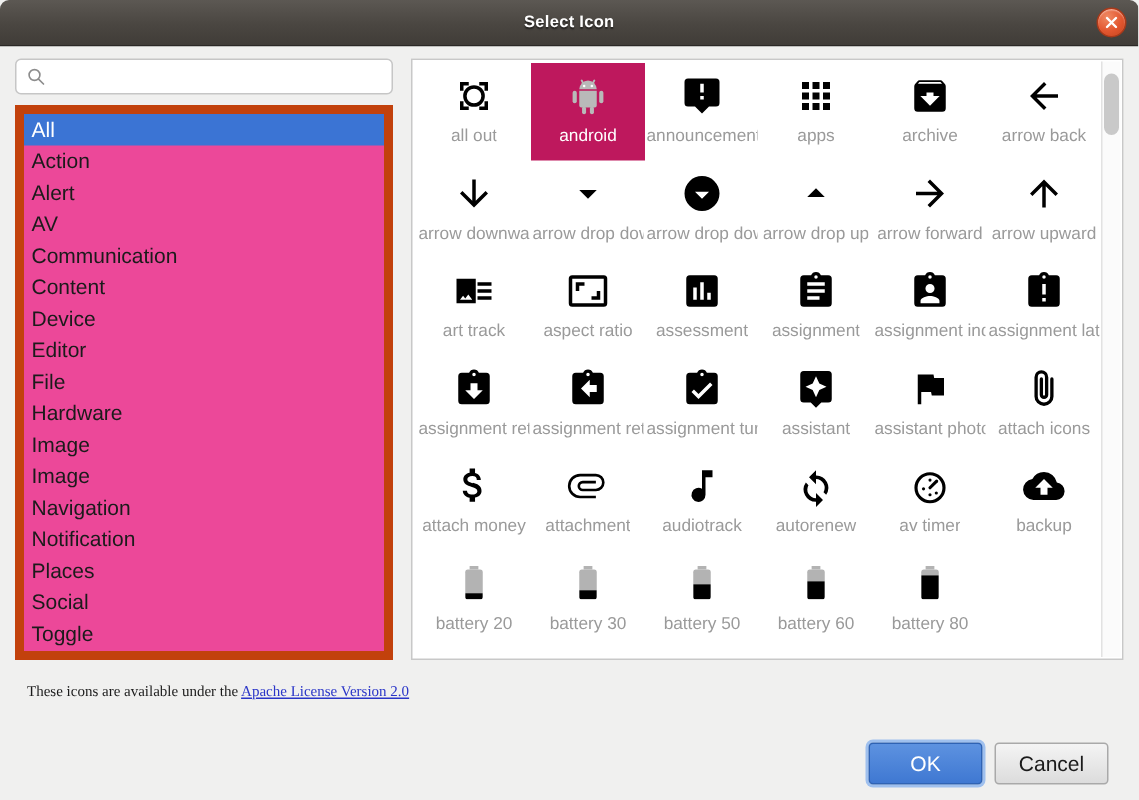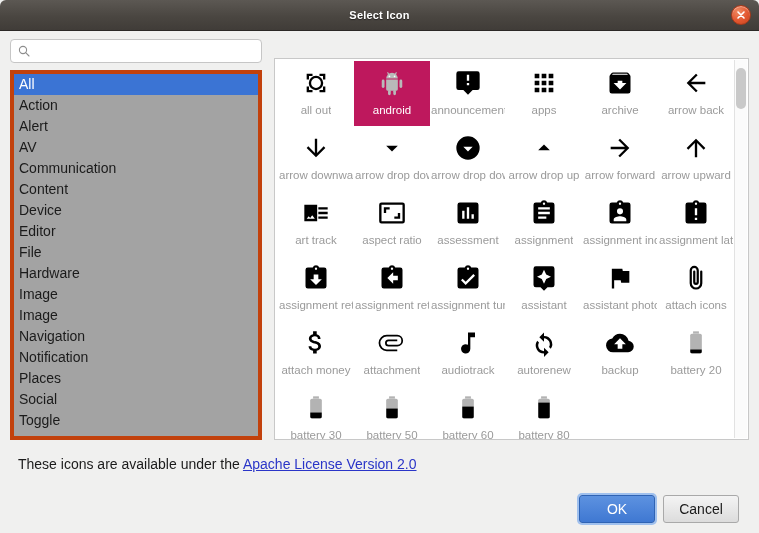--- a/index.html
+++ b/index.html
@@ -98,22 +98,22 @@
     font-family: "Liberation Sans", sans-serif;
     font-size: 12px;
     color: #222;
     padding: 0;
     height: 20px;
   }
 
   #category-list {
     margin-top: 7px;
     flex: 1 1 auto;
-    background: #a3a3a3;
-    border: 4px solid #c2410c;
+    background: #ec4899;
+    border: 6px solid #c2410c;
     overflow: hidden;
     box-sizing: border-box;
   }
   .cat-item {
     height: 21px;
     line-height: 21px;
     padding-left: 5px;
     font-size: 14px;
     color: #1b1b1b;
     white-space: nowrap;
@@ -126,21 +126,20 @@
   }
 
   
   #grid-panel {
     flex: 1 1 auto;
     position: relative;
     background: #ffffff;
     border: 1px solid #c8c8c8;
     box-sizing: border-box;
     overflow: hidden;
-    margin-top: 19px;
   }
   #grid-scrollport {
     position: absolute;
     left: 0; top: 0; right: 13px; bottom: 0;
     overflow: hidden;
   }
   #icon-grid {
     display: grid;
     grid-template-columns: repeat(6, 76px);
     padding-left: 3px;
@@ -202,22 +201,23 @@
     width: 10px;
     height: 40px;
     background: #c9c9c9;
     border-radius: 5px;
     cursor: pointer;
   }
 
   
   #license-row {
     padding: 16px 16px 0 18px;
-    font-size: 14px;
+    font-size: 10px;
     color: #1b1b1b;
+    font-family: Liberation Serif, serif;
   }
   #license-link {
     color: #2a35c8;
     text-decoration: underline;
     cursor: pointer;
   }
 
   
   #footer {
     position: absolute;
@@ -531,20 +531,33 @@
             <div class="icon-cell">
               <div class="icon-glyph">
                 <svg width="28" height="28" viewBox="0 0 24 24" fill="currentColor" aria-hidden="true">
                   <path d="M12 6V3L8 7l4 4V8a5 5 0 0 1 4.3 7.5l1.5 1.5A7 7 0 0 0 12 6zm0 13a5 5 0 0 1-4.3-7.5L6.2 10A7 7 0 0 0 12 21v3l4-4-4-4v3z"></path>
                 </svg>
               </div>
               <div class="icon-label">autorenew</div>
             </div>
             <div class="icon-cell">
               <div class="icon-glyph">
+                <svg width="28" height="28" viewBox="0 0 24 24" aria-hidden="true">
+                  <circle cx="12" cy="13" r="8" fill="none" stroke="currentColor" stroke-width="1.8"></circle>
+                  <path d="M12 13l3.8-3.8" stroke="currentColor" stroke-width="1.8" stroke-linecap="round"></path>
+                  <circle cx="12" cy="8.6" r=".9" fill="currentColor"></circle>
+                  <circle cx="8.3" cy="13.6" r=".9" fill="currentColor"></circle>
+                  <circle cx="12" cy="17" r=".9" fill="currentColor"></circle>
+                  <circle cx="15.6" cy="16" r=".9" fill="currentColor"></circle>
+                </svg>
+              </div>
+              <div class="icon-label">av timer</div>
+            </div>
+            <div class="icon-cell">
+              <div class="icon-glyph">
                 <svg width="28" height="28" viewBox="0 0 24 24" fill="currentColor" aria-hidden="true">
                   <path d="M19.35 10.04A7.49 7.49 0 0 0 12 4a7.48 7.48 0 0 0-6.64 4.04A6 6 0 0 0 6 20h13a5 5 0 0 0 .35-9.96zM14 13v4h-4v-4H7l5-5 5 5h-3z"></path>
                 </svg>
               </div>
               <div class="icon-label">backup</div>
             </div>
             <div class="icon-cell">
               <div class="icon-glyph">
                 <svg width="28" height="28" viewBox="0 0 24 24" aria-hidden="true">
                   <path d="M9.5 2h5v2h-5z" fill="#b3b3b3"></path>

